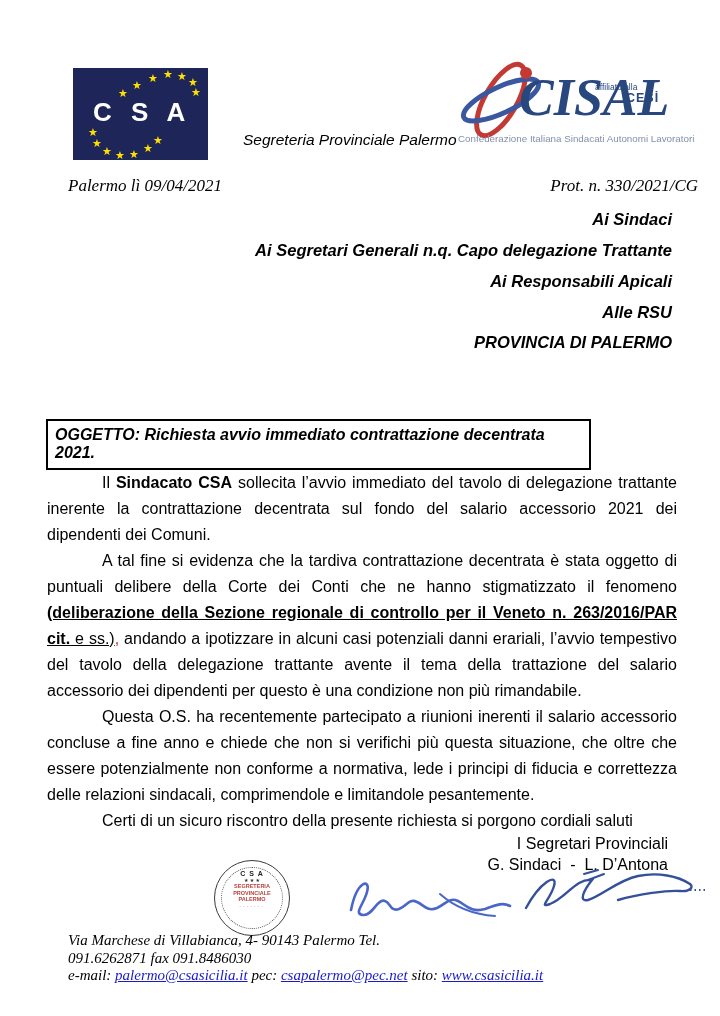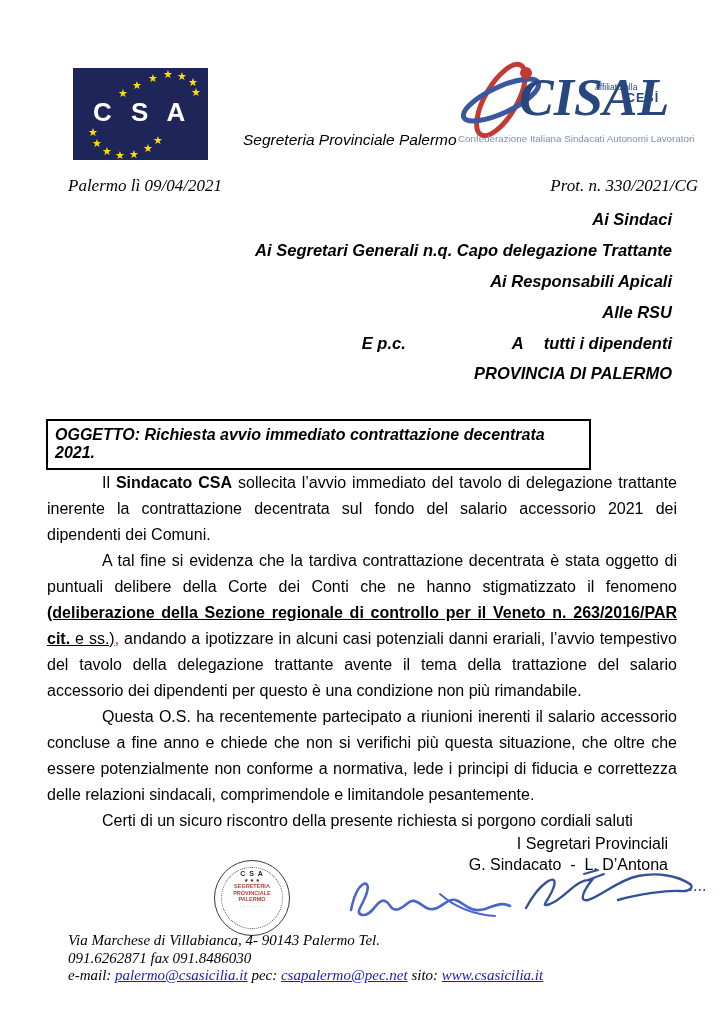--- a/index.html
+++ b/index.html
@@ -127,38 +127,37 @@
   </div>
 
   <div class="meta-date">Palermo lì 09/04/2021</div>
   <div class="meta-prot">Prot. n. 330/2021/CG</div>
 
   <div class="recipients">
     <div>Ai Sindaci</div>
     <div>Ai Segretari Generali n.q. Capo delegazione Trattante</div>
     <div>Ai Responsabili Apicali</div>
     <div>Alle RSU</div>
-    <div><span>E p.c.</span><span class="epc-gap1"></span><span>A</span><span class="epc-gap2"></span><span>tutti i dipendenti</span></div>
     <div class="org-lines">
       <div>PROVINCIA DI PALERMO</div>
     </div>
   </div>
 
   <div class="subject">OGGETTO: Richiesta avvio immediato contrattazione decentrata 2021.</div>
 
   <div class="body">
     <p><span>Il </span><b>Sindacato CSA</b><span> sollecita l’avvio immediato del tavolo di delegazione trattante inerente la contrattazione decentrata sul fondo del salario accessorio 2021 dei dipendenti dei Comuni.</span></p>
     <p><span>A tal fine si evidenza che la tardiva contrattazione decentrata è stata oggetto di puntuali delibere della Corte dei Conti che ne hanno stigmatizzato il fenomeno </span><b class="u">(deliberazione della Sezione regionale di controllo per il Veneto n. 263/2016/PAR cit.</b><span class="u"> e ss.)</span><span class="red-comma">,</span><span> andando a ipotizzare in alcuni casi potenziali danni erariali, l’avvio tempestivo del tavolo della delegazione trattante avente il tema della trattazione del salario accessorio dei dipendenti per questo è una condizione non più rimandabile.</span></p>
     <p><span>Questa O.S. ha recentemente partecipato a riunioni inerenti il salario accessorio concluse a fine anno e chiede che non si verifichi più questa situazione, che oltre che essere potenzialmente non conforme a normativa,  lede i principi di fiducia e correttezza delle relazioni sindacali, comprimendole e limitandole pesantemente.</span></p>
     <p class="last"><span>Certi di un sicuro riscontro della presente richiesta si porgono cordiali saluti</span></p>
   </div>
 
   <div class="sig-block">
     <div>I Segretari Provinciali</div>
-    <div class="sig-names">G. Sindacato  -  L. D’Antona</div>
+    <div class="sig-names">G. Sindaci  -  L. D’Antona</div>
   </div>
 
   <div class="stamp">
     <div class="stamp-inner"></div>
     <div class="stamp-top">C S A</div>
     <div class="stamp-stars">★ ★ ★</div>
     <div class="stamp-center">SEGRETERIA</div>
     <div class="stamp-center">PROVINCIALE</div>
     <div class="stamp-center">PALERMO</div>
     <div class="stamp-bottom">·······</div>

